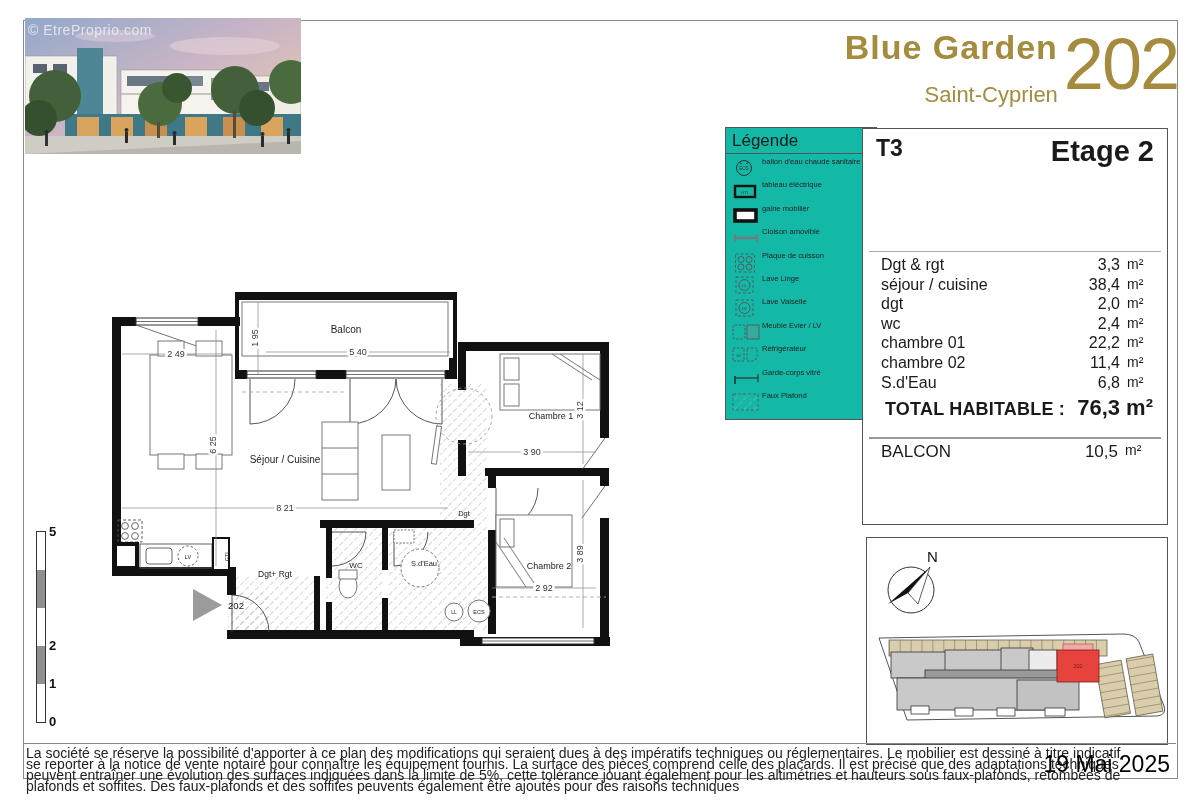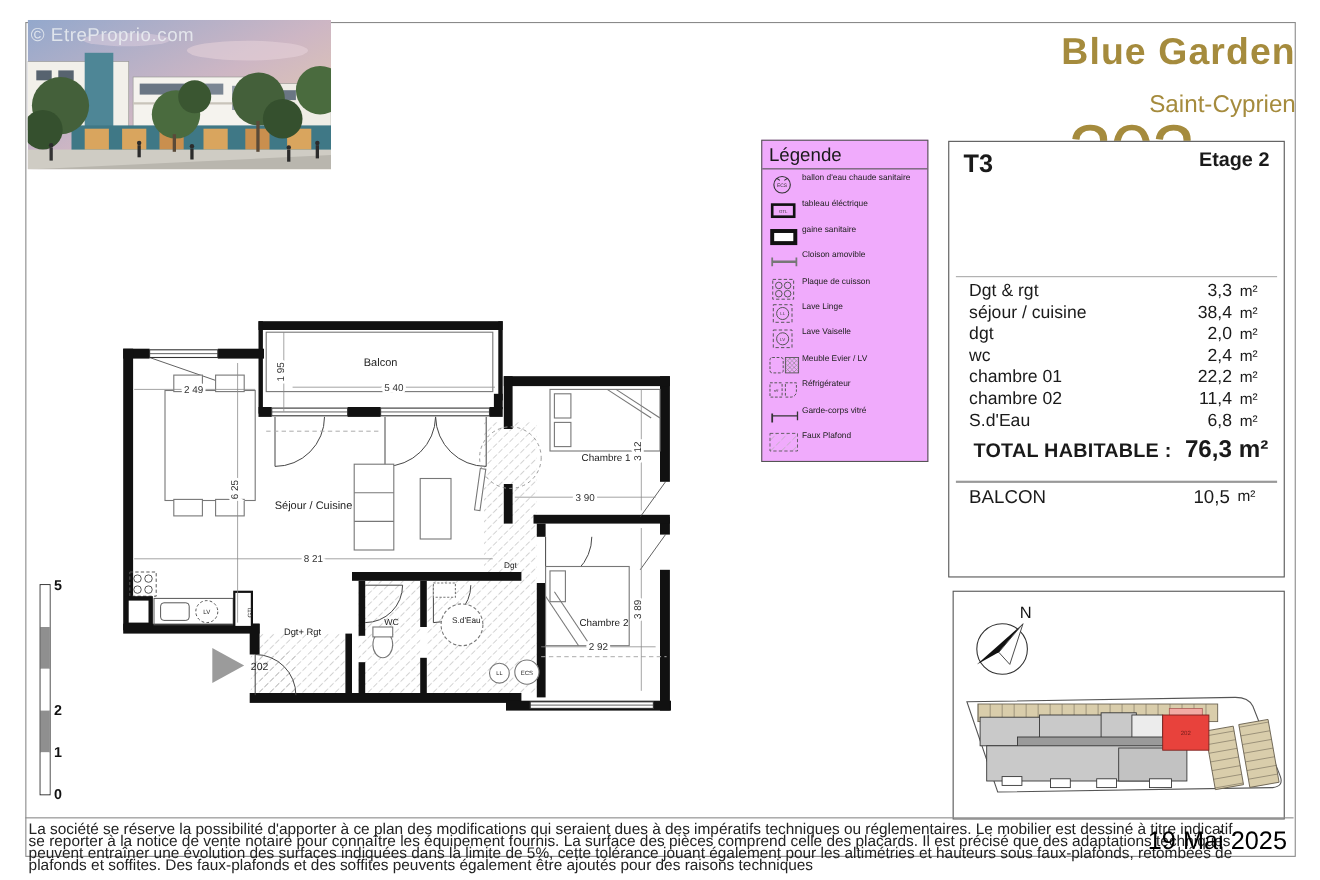--- a/index.html
+++ b/index.html
@@ -2,41 +2,41 @@
 <html><head>
 <meta charset="utf-8">
 <style>
   html,body{margin:0;padding:0;background:#fff;}
   .sheet{position:relative;width:1200px;height:800px;background:#fff;overflow:hidden;
          font-family:"Liberation Sans", sans-serif;color:#1a1a1a;}
   .page-border{position:absolute;left:23px;top:20px;width:1153px;height:757px;
                border:1px solid #8a8a8a;}
   
   .photo{position:absolute;left:25px;top:18px;width:276px;height:136px;overflow:hidden;}
-  .photo-wm{position:absolute;left:3px;top:4px;font-size:17px;letter-spacing:.5px;
+  .photo-wm{position:absolute;left:3px;top:4px;font-size:14px;letter-spacing:.5px;
             color:rgba(235,238,242,.85);z-index:3;text-align:right;}
   
   .brand{position:absolute;top:30px;right:22px;display:flex;align-items:flex-start;}
   .brand-text{text-align:right;line-height:1;}
   .brand-project{font-size:34px;font-weight:bold;letter-spacing:1px;}
   .brand-city{font-size:22px;margin-top:20px;}
   .brand-unit{font-size:72px;line-height:.95;margin-left:6px;letter-spacing:-2px;}
   
-  .legend{position:absolute;left:692px;top:127px;width:152px;height:293px;
-          border:1px solid #555;background:#f0abfc;box-sizing:border-box;}
+  .legend{position:absolute;left:725px;top:127px;width:152px;height:293px;
+          border:1px solid #555;background:#14b8a6;box-sizing:border-box;}
   .legend-title{font-size:17px;padding:3px 6px 2px 6px;border-bottom:1px solid #555;}
   .legend-items{padding:4px 2px 0 4px;}
   .legend-row{display:flex;align-items:flex-start;height:23.4px;}
   .legend-ic{width:32px;flex:0 0 32px;display:flex;justify-content:center;}
   .legend-lb{font-size:7.6px;color:#222;line-height:1.05;}
   
   .info{position:absolute;left:862px;top:128px;width:306px;height:397px;
         border:1px solid #555;box-sizing:border-box;background:#fff;}
   .info-type{position:absolute;left:13px;top:6px;font-size:23px;font-weight:bold;}
-  .info-floor{position:absolute;right:13px;top:6px;font-size:18px;font-weight:bold;text-align:right;}
+  .info-floor{position:absolute;right:13px;top:6px;font-size:29px;font-weight:bold;text-align:right;}
   .info-rows{position:absolute;left:6px;right:6px;top:122px;border-top:1px solid #aaa;
              padding:3px 6px 0 12px;}
   .irow{display:flex;font-size:16px;line-height:19.6px;}
   .irow .lb{flex:1;}
   .irow .val{width:52px;text-align:right;}
   .irow .un{width:28px;text-align:left;padding-left:7px;font-size:14px;}
   .info-total{position:absolute;left:22px;right:14px;top:266px;display:flex;
               align-items:baseline;font-weight:bold;}
   .info-total .lb{font-size:18px;letter-spacing:.2px;}
   .info-total .val{margin-left:auto;font-size:22px;}
@@ -146,21 +146,21 @@
           <circle cx="237.5" cy="116" r="2"></circle>
         <rect x="262" y="114" width="3" height="12"></rect>
           <circle cx="263.5" cy="112" r="2"></circle>
         <rect x="20" y="116" width="3" height="12" fill="#333"></rect>
           <circle cx="21.5" cy="114" r="2"></circle>
       </g>
     </svg>
     <div class="photo-wm">© EtreProprio.com</div>
   </div>
 
-  <div class="brand" style="color:#a58b3d;flex-direction:column;">
+  <div class="brand" style="color:#a58b3d;">
     <div class="brand-text">
       <div class="brand-project">Blue Garden</div>
       <div class="brand-city">Saint-Cyprien</div>
     </div>
     <div class="brand-unit">202</div>
   </div>
 
   <div class="legend">
     <div class="legend-title">Légende</div>
     <div class="legend-items">
@@ -183,21 +183,21 @@
             </svg>
         </span>
         <span class="legend-lb">tableau éléctrique</span>
       </div>
       <div class="legend-row">
         <span class="legend-ic">
           <svg width="26" height="20">
               <rect x="2" y="5" width="21" height="11" fill="#fff" stroke="#111" stroke-width="3.6"></rect>
             </svg>
         </span>
-        <span class="legend-lb">gaine sanitaire</span>
+        <span class="legend-lb">gaine mobilier</span>
       </div>
       <div class="legend-row">
         <span class="legend-ic">
           <svg width="26" height="20">
               <line x1="2" y1="10" x2="24" y2="10" stroke="#777" stroke-width="2.4"></line>
           <line x1="2" y1="6" x2="2" y2="14" stroke="#777" stroke-width="1.6"></line>
               <line x1="24" y1="6" x2="24" y2="14" stroke="#777" stroke-width="1.6"></line>
             </svg>
         </span>
         <span class="legend-lb">Cloison amovible</span>

